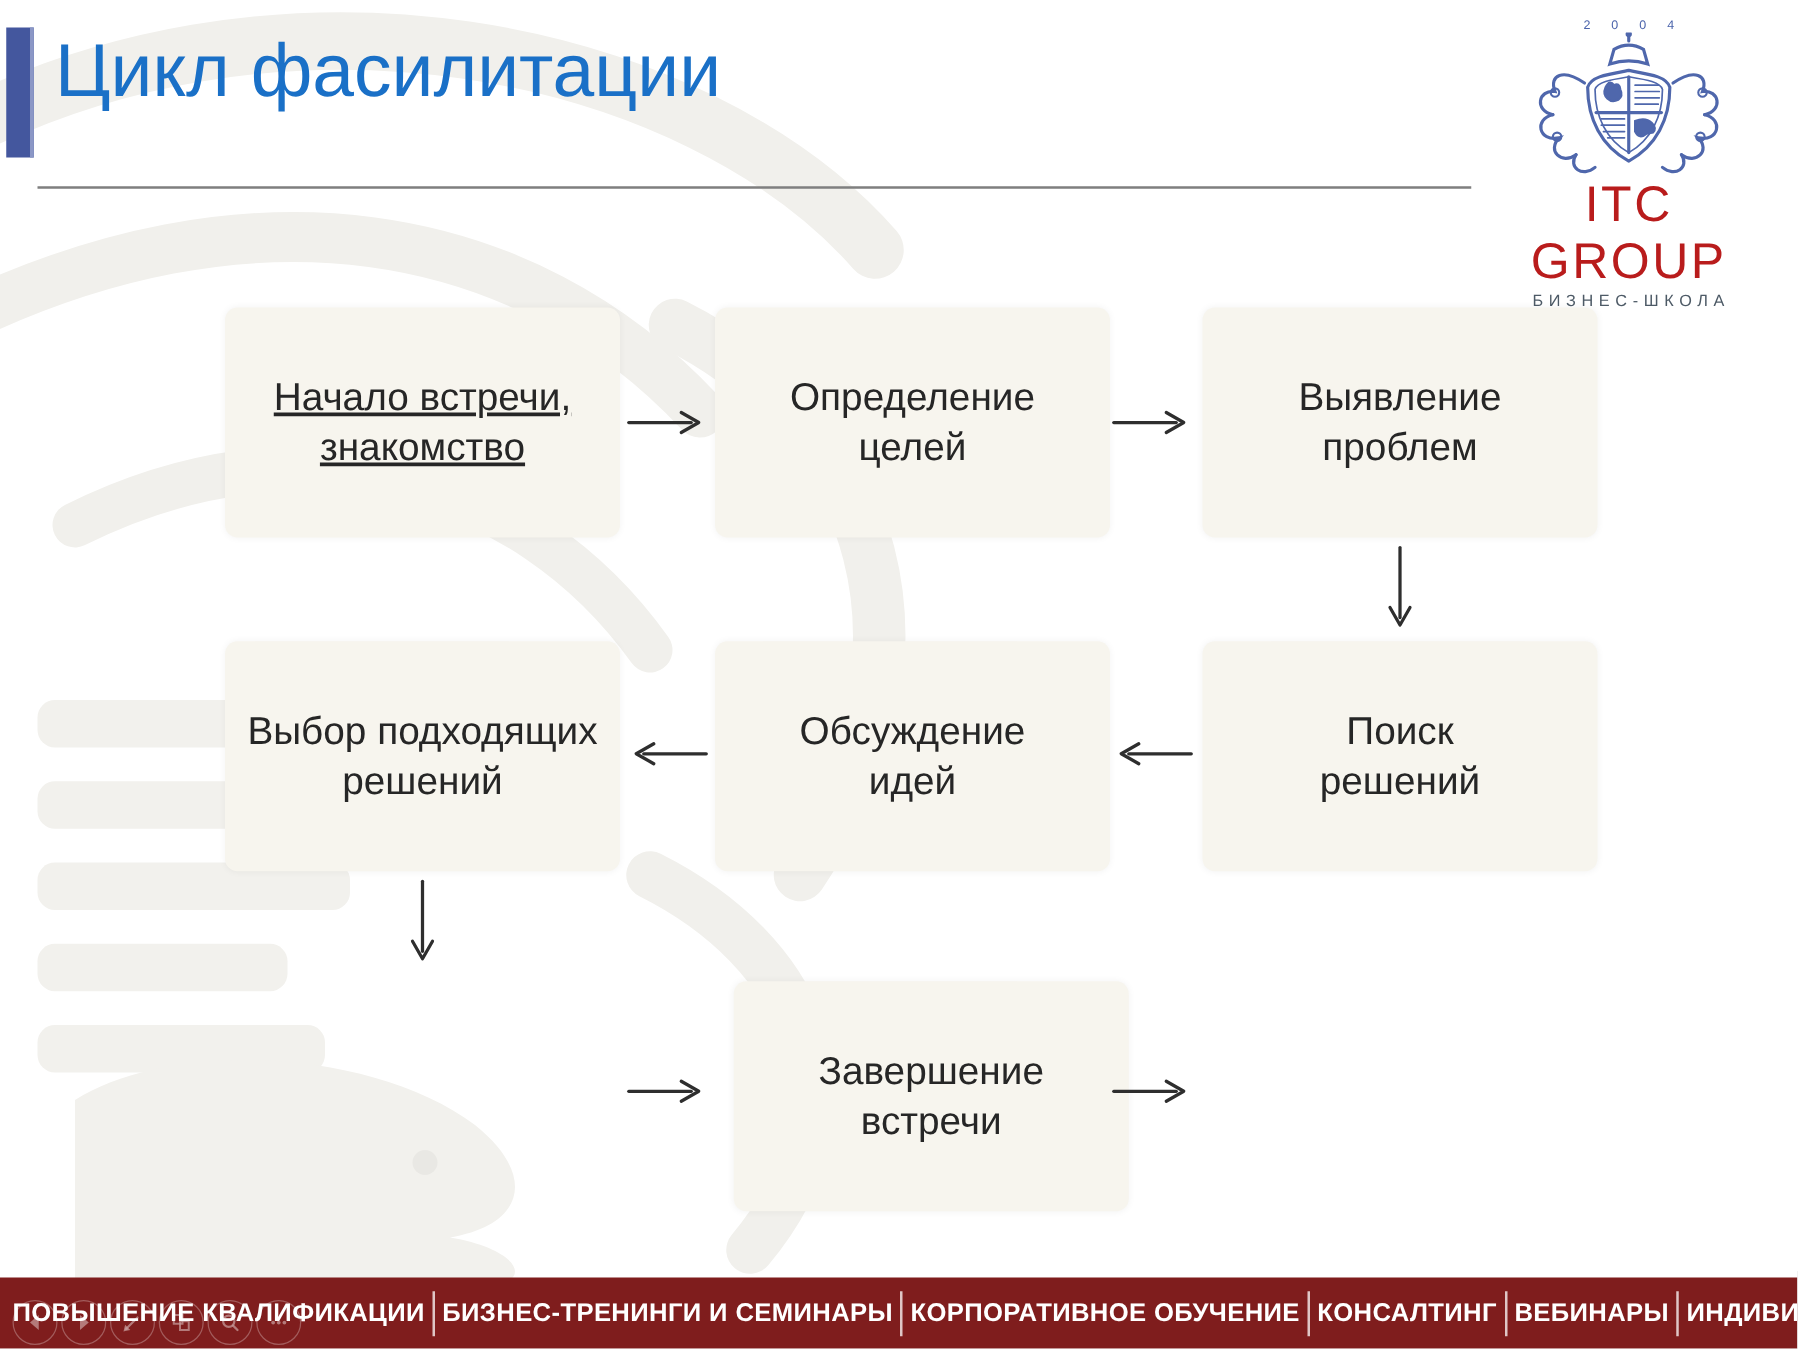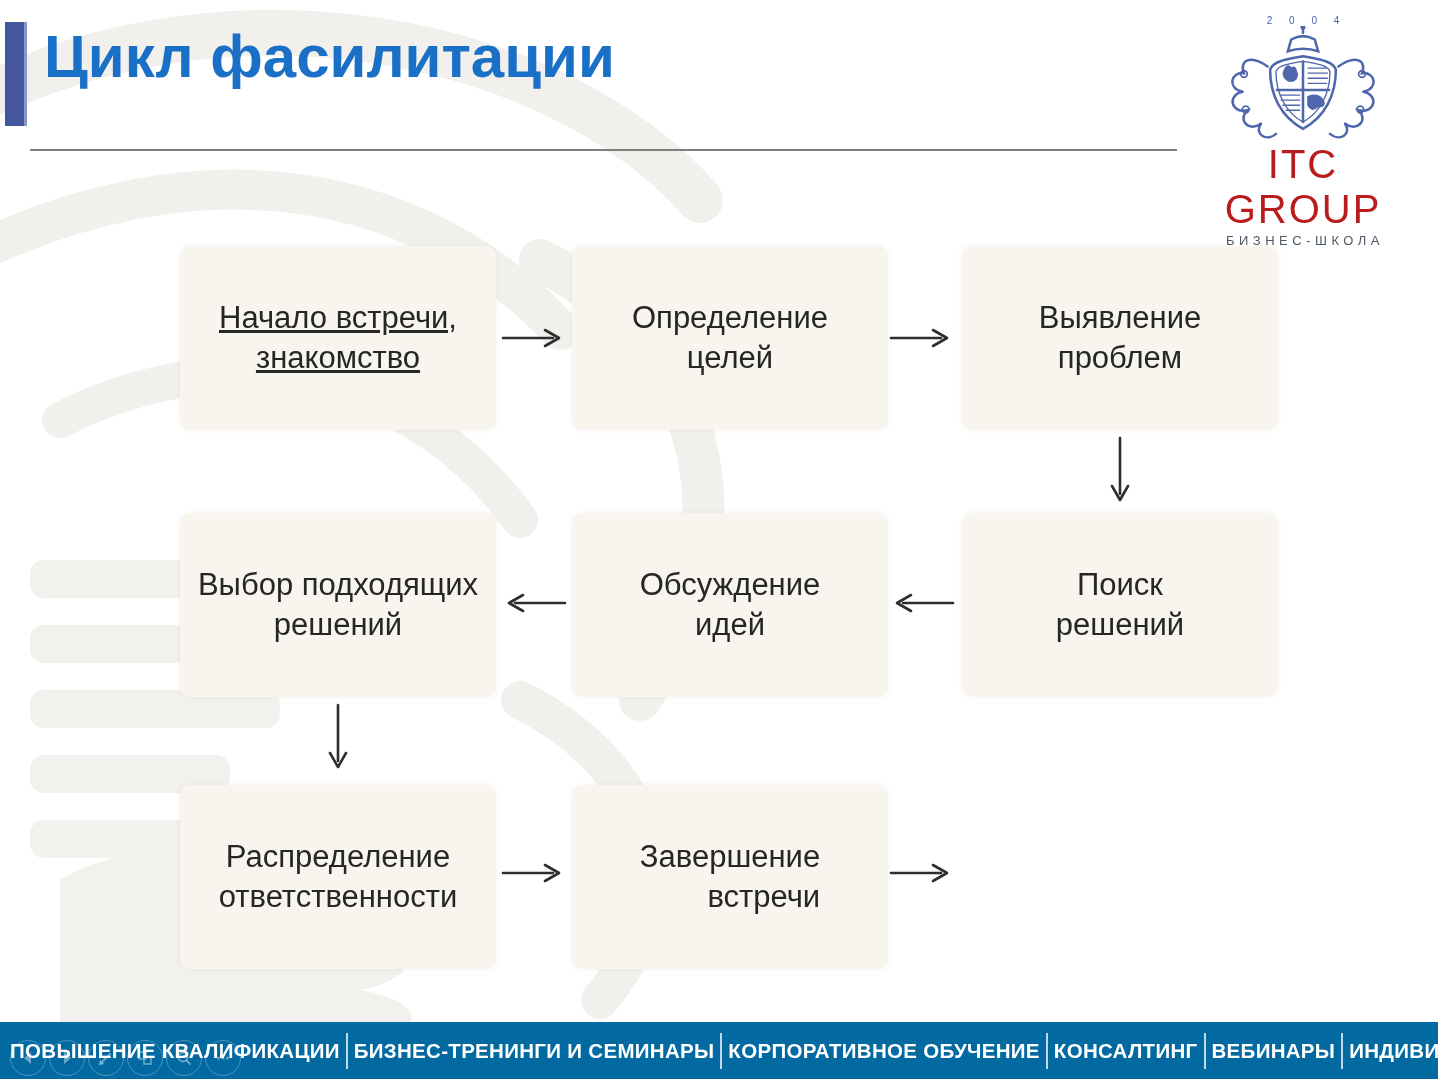--- a/index.html
+++ b/index.html
@@ -5,44 +5,44 @@
   html,body{margin:0;padding:0;background:#e8e8e8;}
   .slide{
     position:relative;width:1438px;height:1079px;background:#ffffff;
     overflow:hidden;font-family:"Liberation Sans",sans-serif;
   }
   
   .watermark{position:absolute;left:0;top:0;z-index:0;pointer-events:none;}
   
   .accent-bar{position:absolute;left:5px;top:22px;width:19px;height:104px;
     background:#44579e;border-right:3px solid #8b97c6;z-index:2;}
-  .title{position:absolute;left:44px;top:22px;margin:0;font-size:60px;font-weight:700;
+  .title{position:absolute;left:44px;top:22px;margin:0;font-size:60px;font-weight:400;
     color:#1a70c7;letter-spacing:0px;z-index:2;}
   .rule{position:absolute;left:30px;top:149px;width:1147px;height:0;
     border-top:2px solid #7f7f7f;z-index:2;}
   
   .logo{position:absolute;left:1185px;top:15px;width:236px;text-align:center;z-index:2;}
   .logo-year{font-size:10px;letter-spacing:7px;color:#4a63ab;margin-bottom:0px;padding-left:7px;}
   .logo-name{font-size:40px;color:#b91c1c;letter-spacing:2px;margin-top:-2px;}
   .logo-sub{font-size:13px;color:#4d5a66;letter-spacing:4.5px;margin-top:1px;padding-left:4px;}
   
   .node{position:absolute;width:316px;height:184px;background:#f7f5ee;border-radius:10px;
     display:flex;align-items:center;justify-content:center;text-align:center;
     font-size:31px;line-height:1.3;color:#262626;white-space:pre-line;z-index:1;
     box-shadow:0 0 6px rgba(0,0,0,0.05);}
   .n0{left:180px;top:246px;text-decoration:underline;} .n1{left:572px;top:246px;} .n2{left:962px;top:246px;}
   .n3{left:180px;top:513px;} .n4{left:572px;top:513px;} .n5{left:962px;top:513px;}
-  .n6{left:180px;top:785px;} .n7{left:572px;top:785px;text-align:right;} .n8{left:962px;top:785px;}
+  .n6{left:180px;top:785px;} .n7{left:587px;top:785px;} .n8{left:962px;top:785px;}
   .arrow{position:absolute;z-index:1;}
   .a1{left:501px;top:327px;} .a2{left:889px;top:327px;}
   .a3{left:889px;top:592px;} .a4{left:501px;top:592px;}
   .a5{left:501px;top:862px;} .a6{left:889px;top:862px;}
   .d1{left:1109px;top:436px;} .d2{left:327px;top:703px;}
   
-  .footer{position:absolute;left:0;top:1022px;width:1438px;height:57px;background:#0369a1;
+  .footer{position:absolute;left:0;top:1022px;width:1438px;height:57px;background:#7f1d1d;
     display:flex;align-items:center;justify-content:space-between;box-sizing:border-box;
     padding:0 10px;z-index:3;}
   .footer-item{color:#ffffff;font-weight:700;font-size:20.5px;letter-spacing:0.3px;
     white-space:nowrap;}
   .footer-sep{width:2px;height:36px;background:rgba(255,255,255,0.75);flex:0 0 auto;
     margin:0 6px;}
   
   .controls{position:absolute;left:10px;top:1040px;display:flex;gap:3px;z-index:4;}
   .ctrl{width:36px;height:36px;border-radius:50%;border:1.6px solid rgba(255,255,255,0.5);
     box-sizing:border-box;display:flex;align-items:center;justify-content:center;
@@ -128,22 +128,20 @@
   <div class="node n1">Определение
 целей</div>
   <div class="node n2">Выявление
 проблем</div>
   <div class="node n3">Выбор подходящих
 решений</div>
   <div class="node n4">Обсуждение
 идей</div>
   <div class="node n5">Поиск
 решений</div>
-  <div class="node n6">Распределение
-ответственности</div>
   <div class="node n7">Завершение
 встречи</div>
 
   <svg class="arrow a1" width="66" height="22" viewBox="0 0 66 22">
     <g fill="none" stroke="#2e2e2e" stroke-width="2.6" stroke-linecap="round" stroke-linejoin="round">
       <line x1="2" y1="11" x2="52" y2="11"></line>
         <polyline points="44,3 58,11 44,19"></polyline>
       </g>
     </svg>
   <svg class="arrow a2" width="66" height="22" viewBox="0 0 66 22">

